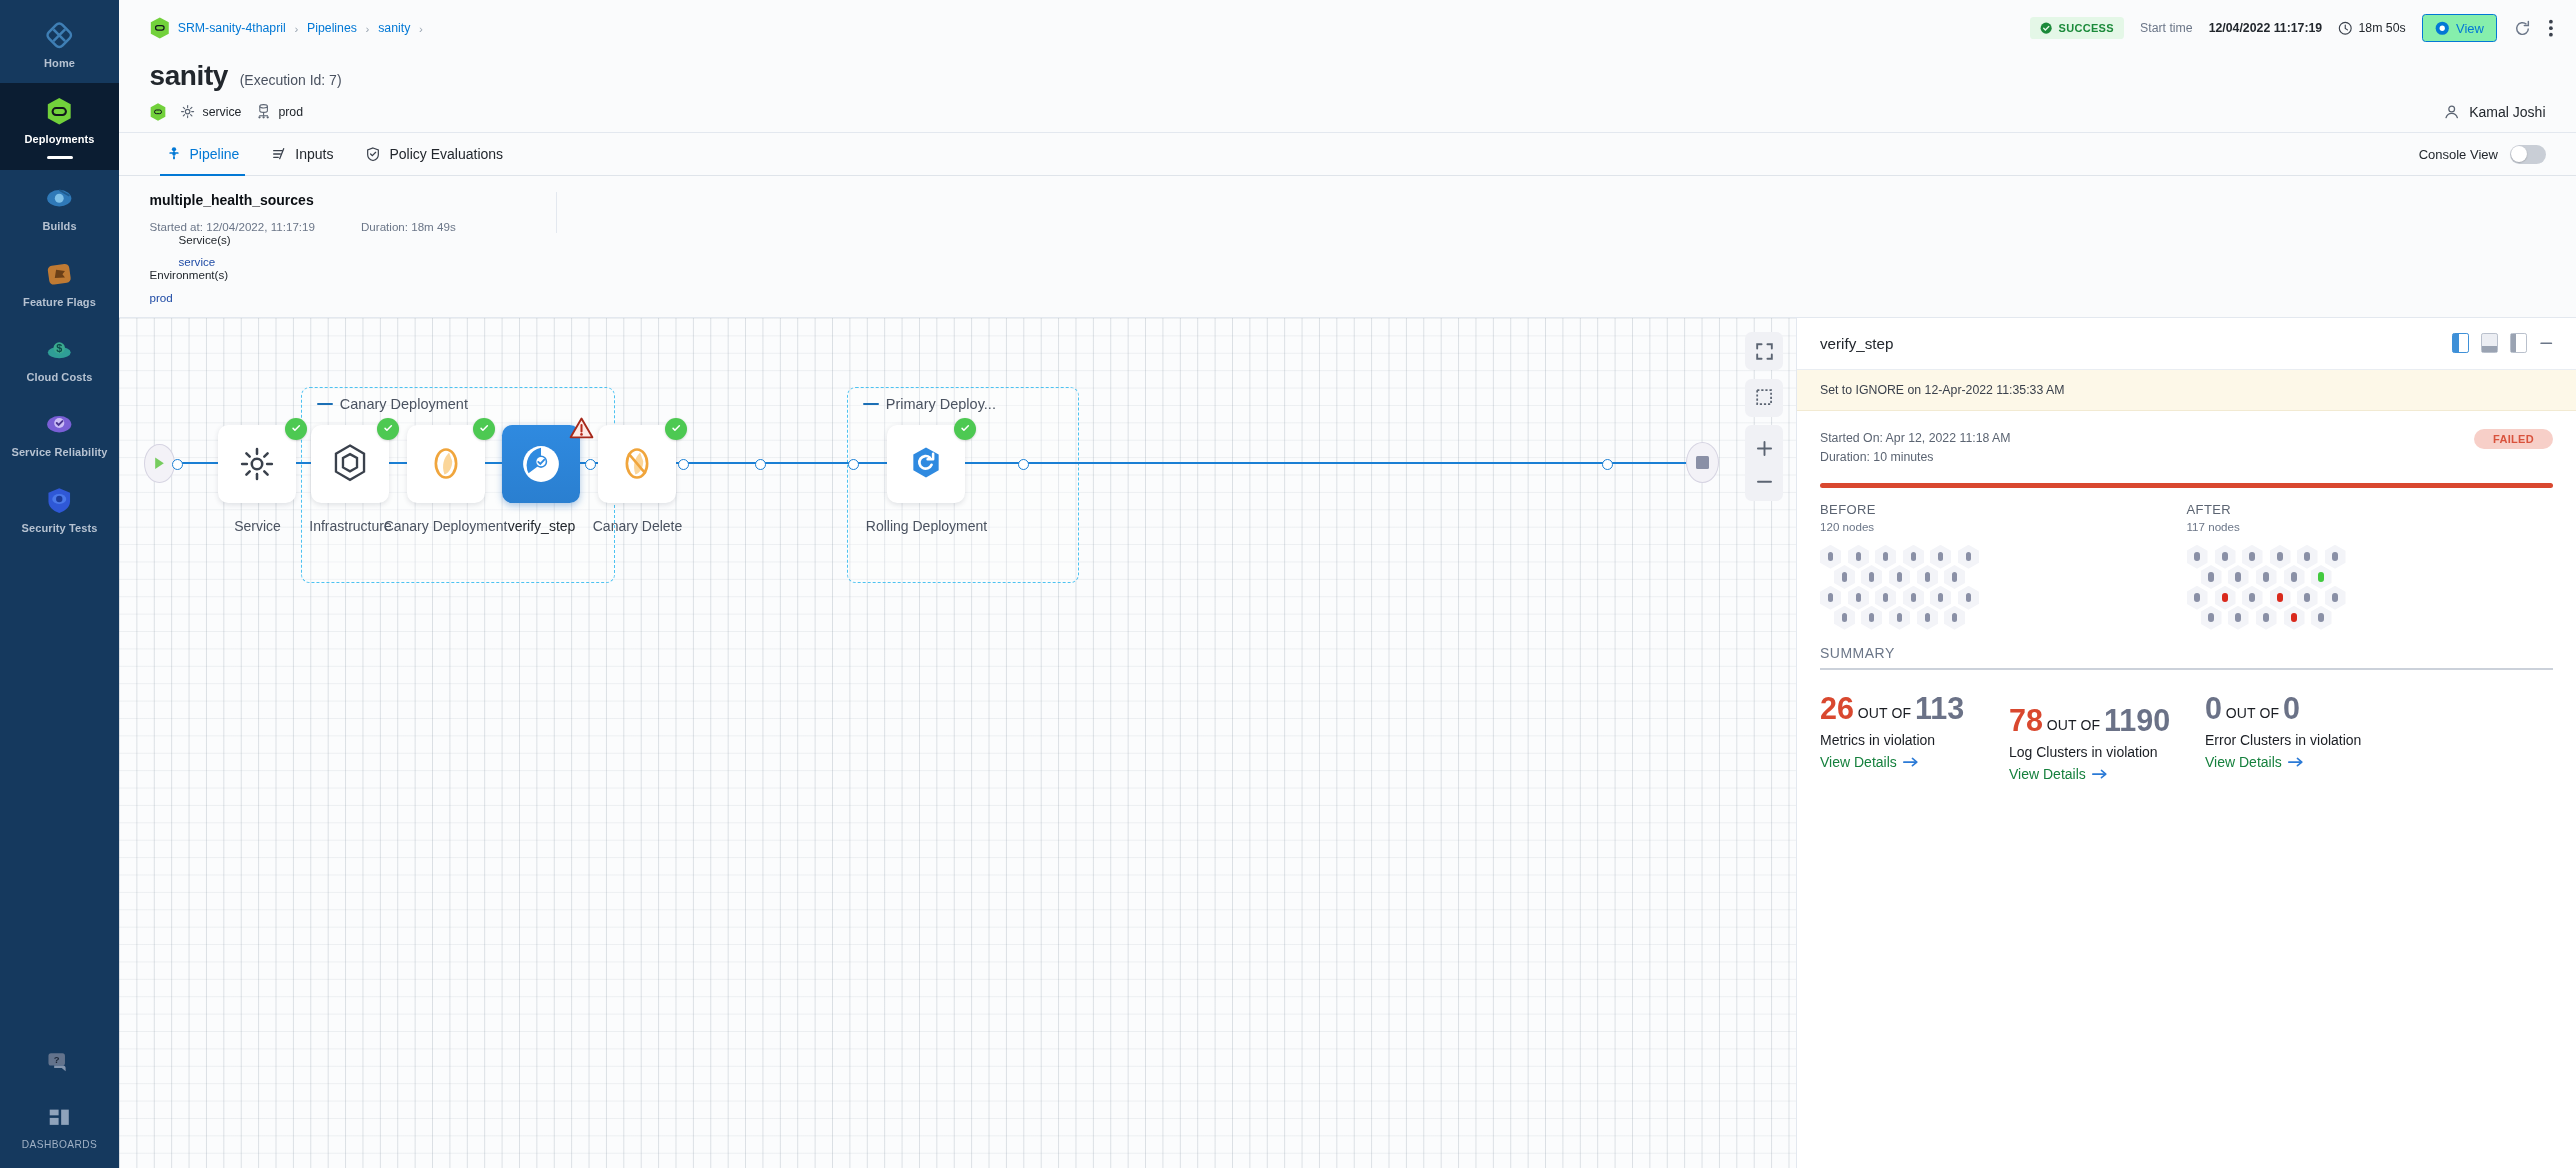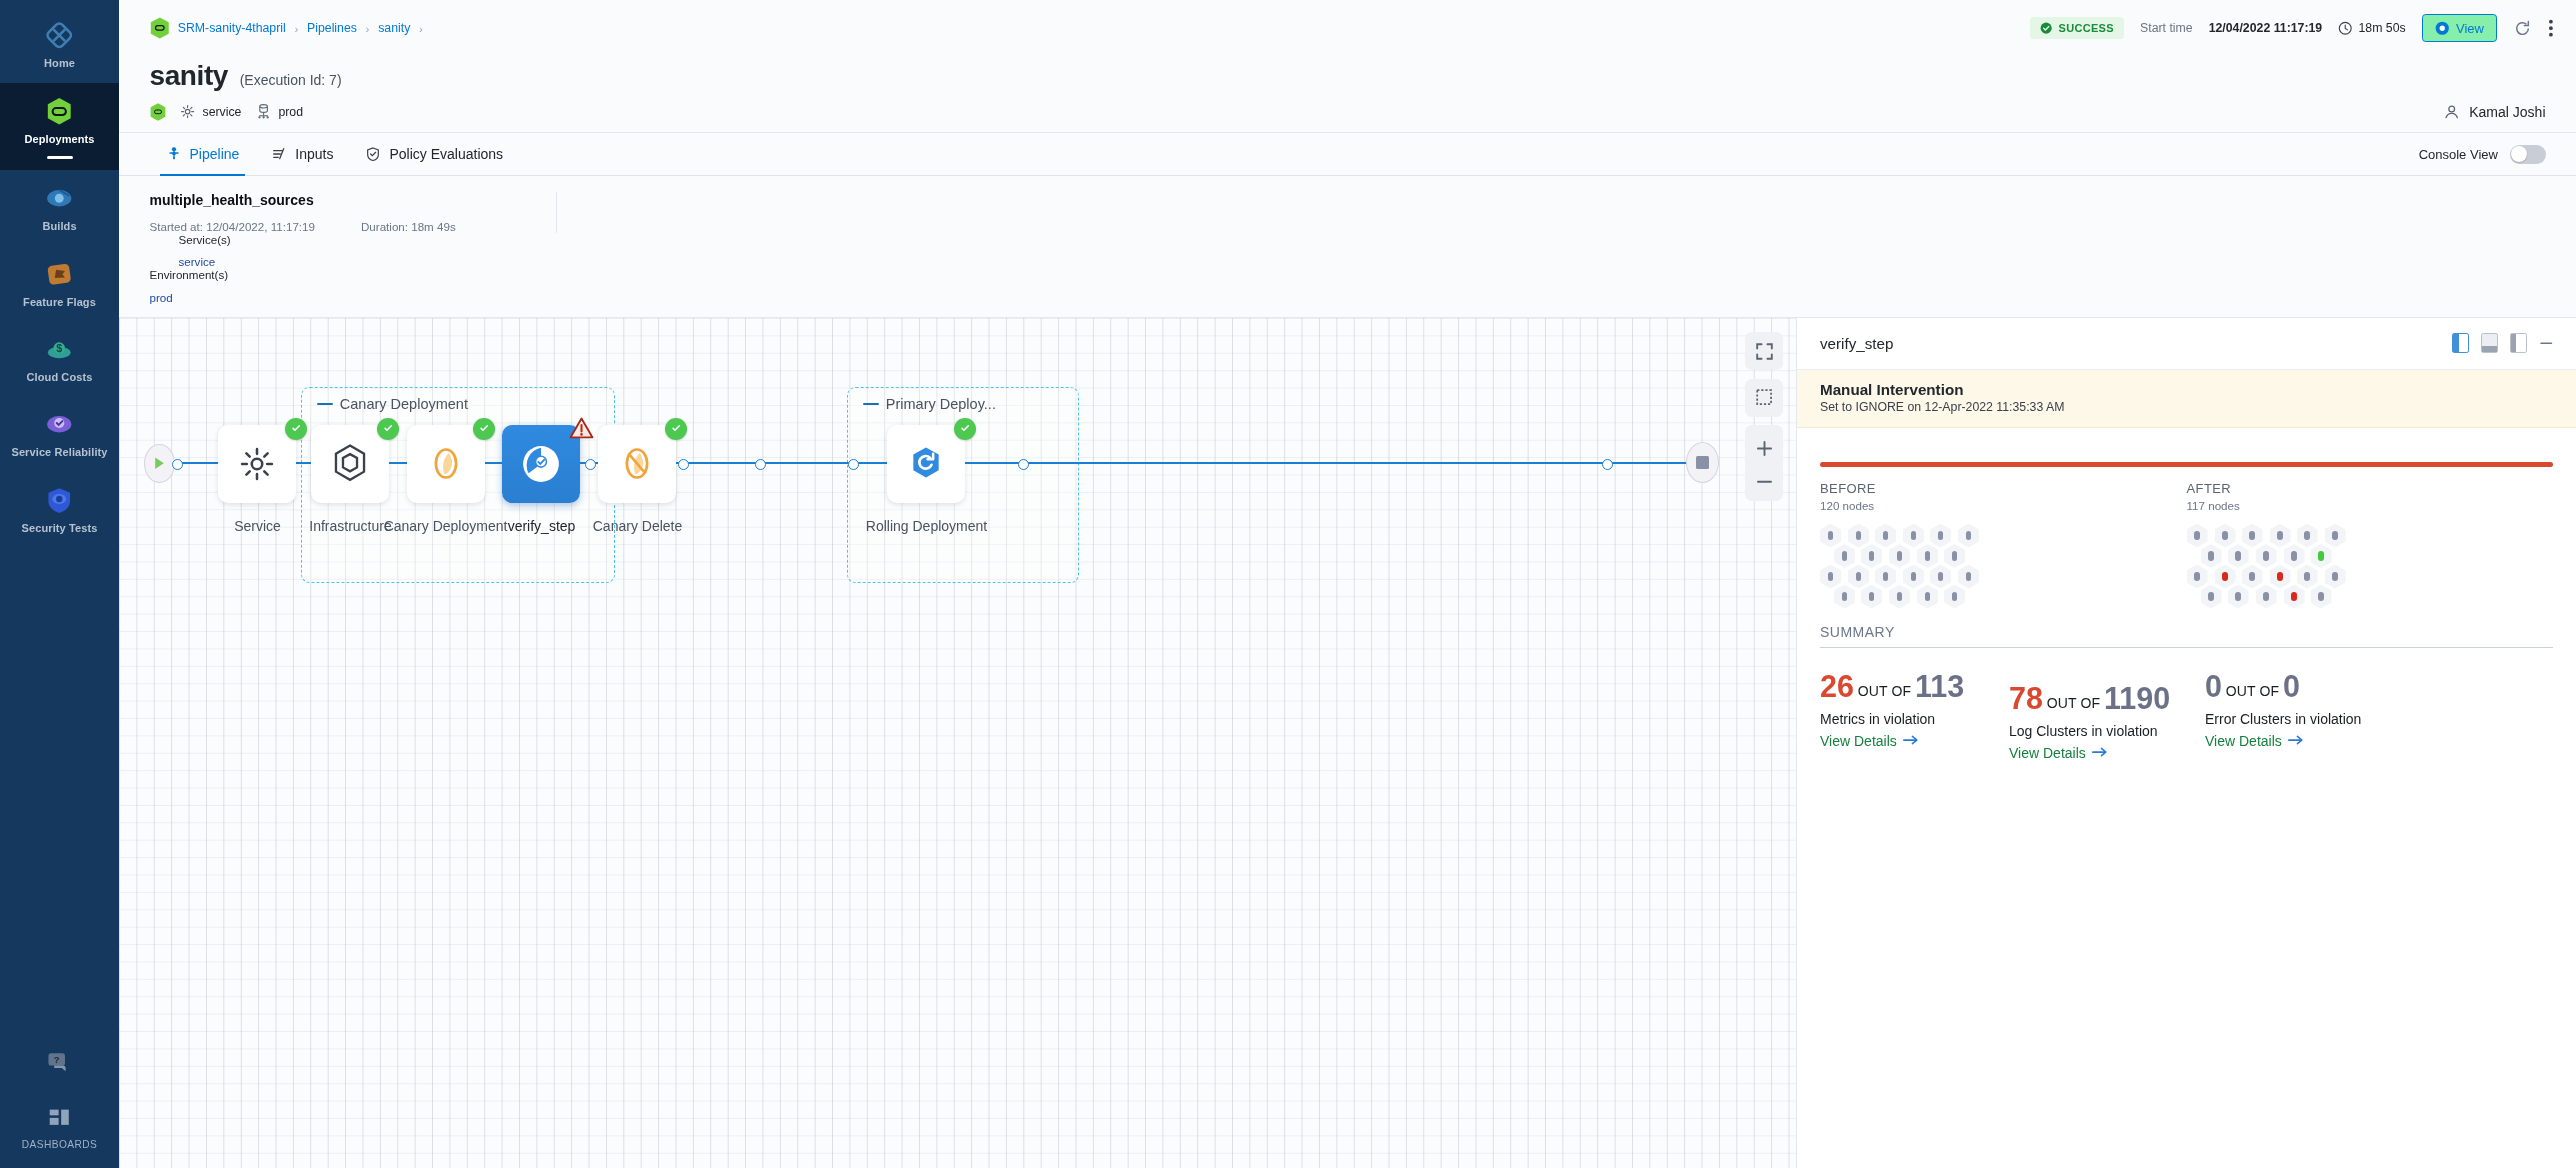--- a/index.html
+++ b/index.html
@@ -599,25 +599,31 @@
             <div class="viewbtn" style="background:#fff;border:1.5px solid #b9c0cc;display:flex;justify-content:flex-start;">
               <div style="width:5.1px;height:100%;background:#9aa3b2;"></div>
             </div>
             <svg width="14.5" height="14.5" viewBox="0 0 20 20">
               <line x1="3" y1="10" x2="17" y2="10" stroke="#6b7688" stroke-width="2.4" stroke-linecap="round"></line>
             </svg>
           </div>
         </div>
 
         <div class="banner">
-          <div class="banner-title">Manual Intervention</div>
           <div class="banner-sub">Set to IGNORE on 12-Apr-2022 11:35:33 AM</div>
         </div>
 
         <div class="panel-body">
+          <div class="run-row">
+            <div class="run-meta">
+              <div>Started On: Apr 12, 2022 11:18 AM</div>
+              <div>Duration: 10 minutes</div>
+            </div>
+            <div class="pill-failed">FAILED</div>
+          </div>
 
           <div class="redbar"></div>
 
           <div class="ba-row">
             <div class="ba-col">
               <div class="ba-title">BEFORE</div>
               <div class="ba-sub">120 nodes</div>
               <div class="hivewrap" id="hive-before">
                   <div class="hexcell" style="left: 0px; top: 0px;">
                     <div class="hexdot"></div>

